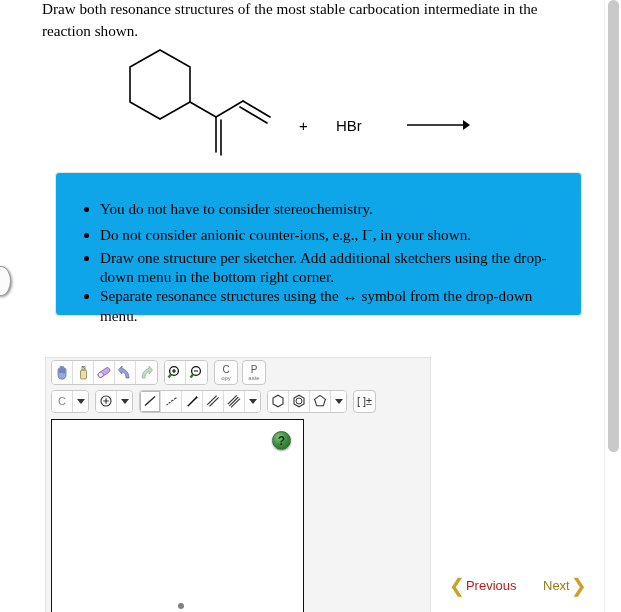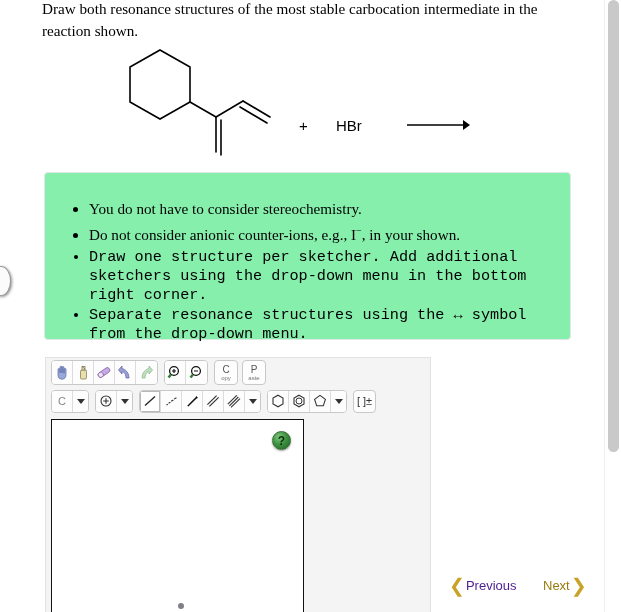--- a/index.html
+++ b/index.html
@@ -71,41 +71,41 @@
   #scheme svg { display:block; }
   .rx-text {
     font-family: "Liberation Sans", sans-serif;
     font-size: 15px;
     fill: #000;
   }
 
   
   #notes {
     position: absolute;
-    left: 44px;
+    left: 55px;
     top: 172px;
     width: 527px;
-    height: 168px;
-    background: #86efac;
+    height: 144px;
+    background: #0ea5e9;
     border: 1px solid #dfe7e7;
     border-radius: 4px;
     box-sizing: border-box;
   }
   #notes ul {
     margin: 0;
     padding: 26px 24px 0 44px;
     list-style: disc;
   }
   #notes li {
     font-size: 15.2px;
     line-height: 19.3px;
     margin-bottom: 3px;
     font-family: "Liberation Serif", serif;
   }
-  #notes li.tight { margin-bottom: 0; font-family: Liberation Mono, monospace; }
+  #notes li.tight { margin-bottom: 0; }
   .sup-minus {
     font-size: 10px;
     vertical-align: super;
   }
 
   
   #sketcher {
     position: absolute;
     left: 45px;
     top: 357px;
@@ -250,21 +250,21 @@
     white-space: nowrap;
   }
   #prev-btn { left: 0; top: 2px; }
   #next-btn { left: 94px; top: 2px; justify-content: flex-end; }
   .chev {
     font-size: 19px;
     color: #c9a227;
     line-height: 1;
     font-family: "DejaVu Sans", sans-serif;
   }
-  #prev-label { color: #4c1d95; margin-left: 1px; }
+  #prev-label { color: #b91c1c; margin-left: 1px; }
   #next-label { color: #9a7b12; margin-right: 1px; }
 </style>
 </head>
 <body>
 
 <div id="left-handle"></div>
 
 <div id="prompt">Draw both resonance structures of the most stable carbocation intermediate in the reaction shown.</div>
 
 <div id="scheme">

